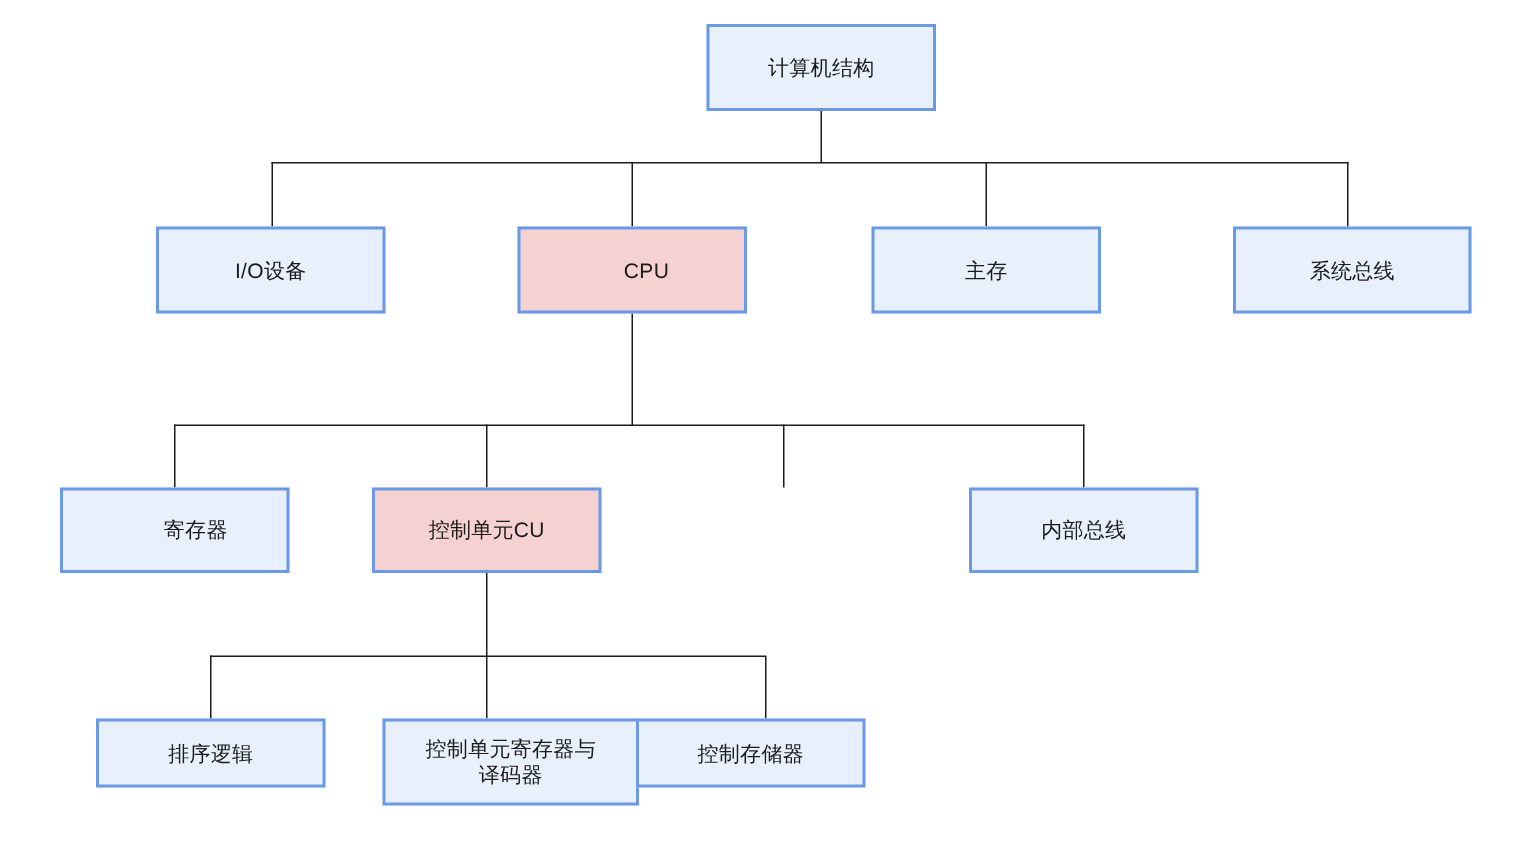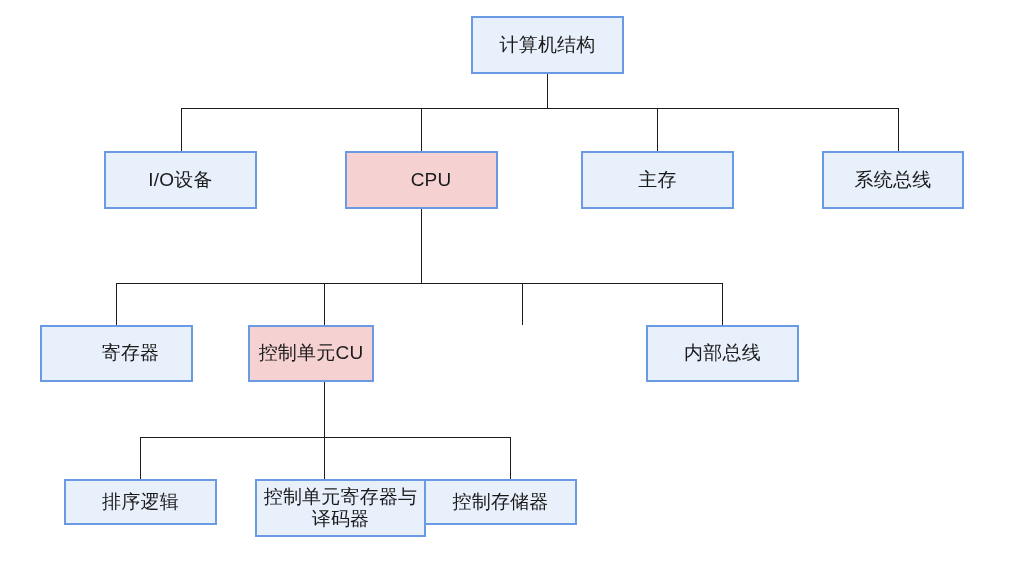--- a/index.html
+++ b/index.html
@@ -19,21 +19,21 @@
     position: absolute;
     box-sizing: border-box;
     border: 2px solid #6a9ae4;
     background: #e8f0fb;
     color: #1a1a1a;
     display: flex;
     align-items: center;
     justify-content: center;
     text-align: center;
     line-height: 1.18;
-    font-size: 19px;
+    font-size: 14px;
     letter-spacing: 0.2px;
     white-space: pre-line;
   }
   .node.accent {
     background: #f6d1d1;
     border-color: #6a9ae4;
   }
   .edge {
     position: absolute;
     background: #1c1c1c;
@@ -64,24 +64,24 @@
   <div class="edge h" style="left:140px; top:437px; width:370px;"></div>
   <div class="edge v" style="left:140px; top:437px; height:42px;"></div>
   <div class="edge v" style="left:324px; top:437px; height:42px;"></div>
   <div class="edge v" style="left:510px; top:437px; height:42px;"></div>
 
   <div class="node" style="left:471px; top:16px; width:153px; height:58px;">计算机结构</div>
 
   <div class="node" style="left:104px; top:151px; width:153px; height:58px;">I/O设备</div>
   <div class="node accent" style="left:345px; top:151px; width:153px; height:58px;padding-left:19px;">CPU</div>
   <div class="node" style="left:581px; top:151px; width:153px; height:58px;">主存</div>
-  <div class="node" style="left:822px; top:151px; width:142px; height:58px;">系统总线</div>
+  <div class="node" style="left:822px; top:151px; width:159px; height:58px;">系统总线</div>
 
   <div class="node" style="left:40px; top:325px; width:153px; height:57px;padding-left:28px;">寄存器</div>
-  <div class="node accent" style="left:248px; top:325px; width:126px; height:57px;">控制单元CU</div>
+  <div class="node accent" style="left:248px; top:325px; width:153px; height:57px;">控制单元CU</div>
   <div class="node" style="left:646px; top:325px; width:153px; height:57px;">内部总线</div>
 
   <div class="node" style="left:64px; top:479px; width:153px; height:46px;">排序逻辑</div>
   <div class="node" style="left:255px; top:479px; width:171px; height:58px;">控制单元寄存器与
 译码器</div>
   <div class="node" style="left:424px; top:479px; width:153px; height:46px;">控制存储器</div>
 
 </div>
 
 </body></html>

